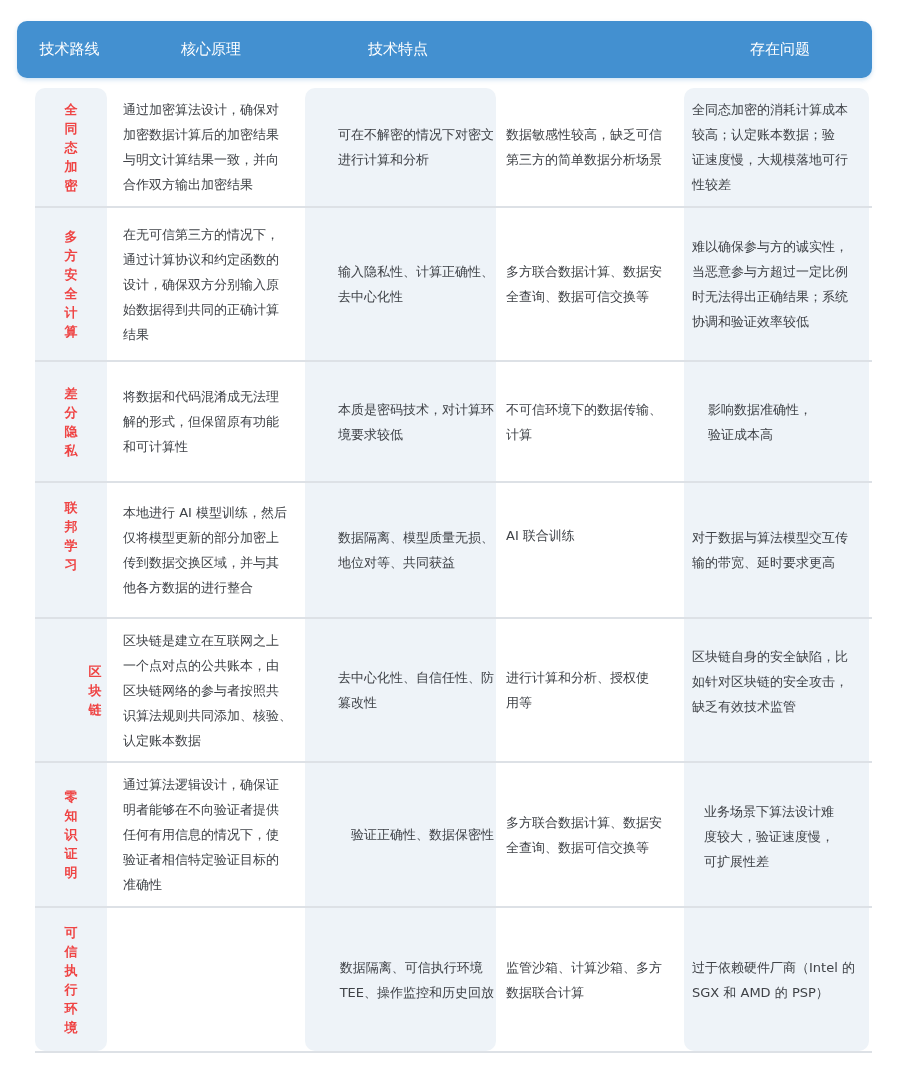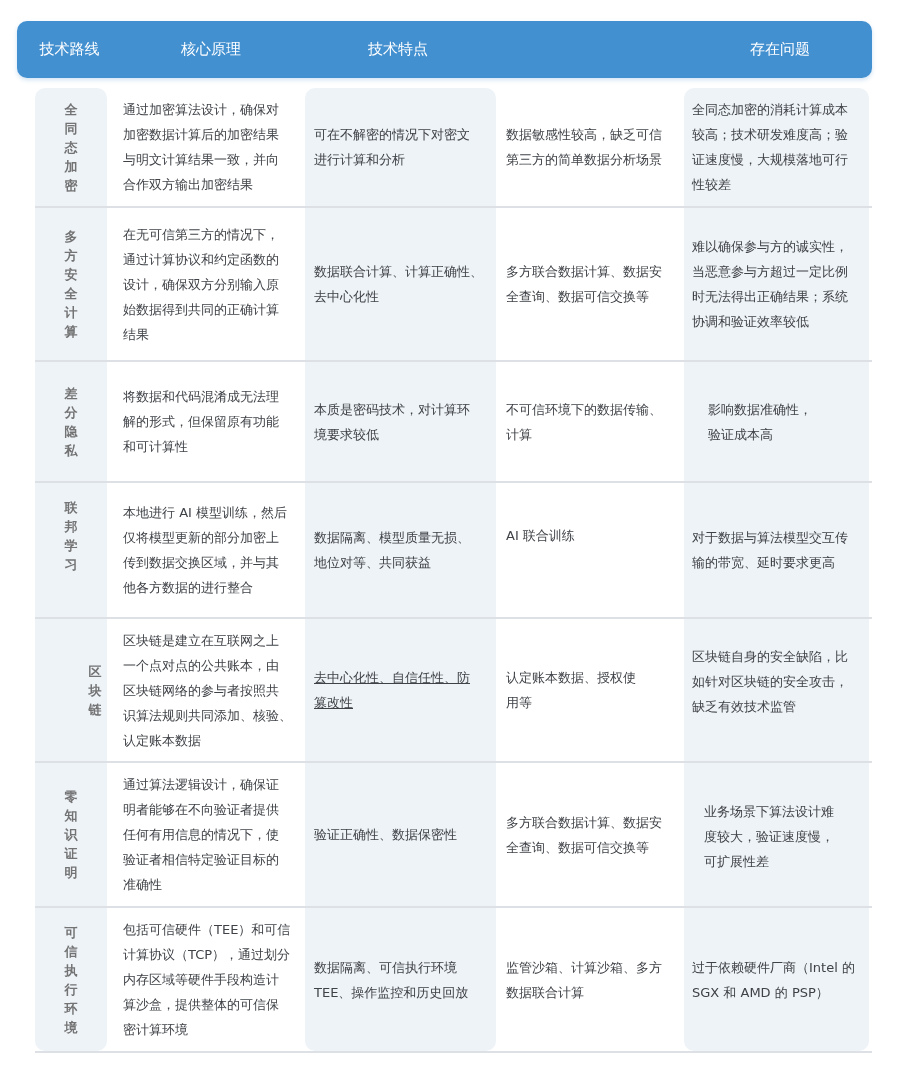--- a/index.html
+++ b/index.html
@@ -22,25 +22,25 @@
   .row {
     position: absolute; left: 0; width: 837px; border-bottom: 2px solid #dde1e6;
   }
   .cell {
     position: absolute; top: 0; display: flex; align-items: center;
     font-size: 13px; line-height: 25px; color: #3f4247;
   }
   .cell .txt { white-space: pre-line; }
   .c0 { left: 0; width: 72px; justify-content: center; }
   .c0 .txt {
-    font-weight: bold; font-size: 13px; line-height: 19px; color: #737373;
+    font-weight: bold; font-size: 13px; line-height: 19px; color: #ef4444;
     width: 14px; word-break: break-all; text-align: center;
   }
   .c1 { left: 88px; width: 182px; }
-  .c2 { left: 279px; width: 180px; }
+  .c2 { left: 279px; width: 180px; justify-content: flex-end; }
   .c3 { left: 471px; width: 178px; }
   .c4 { left: 657px; width: 172px; }
   .c4.indent .txt { padding-left: 16px; }
   .c4.indent2 .txt { padding-left: 12px; }
 </style>
 </head>
 <body>
 
 <div class="header">
   <div class="hcell" style="left:0;width:105px;">技术路线</div>
@@ -68,39 +68,39 @@
     <div class="cell c2" style="height:118px;">
         <span class="txt">可在不解密的情况下对密文
 进行计算和分析</span>
       </div>
     <div class="cell c3" style="height:118px;">
         <span class="txt">数据敏感性较高，缺乏可信
 第三方的简单数据分析场景</span>
       </div>
     <div class="cell c4" style="height:118px;">
         <span class="txt">全同态加密的消耗计算成本
-较高；技术研发难度高；验
+较高；认定账本数据；验
 证速度慢，大规模落地可行
 性较差</span>
       </div>
   </div>
 
   <div class="row" style="top:120px;height:152px;">
     <div class="cell c0" style="height:152px;">
         <span class="txt">多方安全计算</span>
       </div>
     <div class="cell c1" style="height:152px;">
         <span class="txt">在无可信第三方的情况下，
 通过计算协议和约定函数的
 设计，确保双方分别输入原
 始数据得到共同的正确计算
 结果</span>
       </div>
     <div class="cell c2" style="height:152px;">
-        <span class="txt">数据联合计算、计算正确性、
+        <span class="txt">输入隐私性、计算正确性、
 去中心化性</span>
       </div>
     <div class="cell c3" style="height:152px;">
         <span class="txt">多方联合数据计算、数据安
 全查询、数据可信交换等</span>
       </div>
     <div class="cell c4" style="height:152px;">
         <span class="txt">难以确保参与方的诚实性，
 当恶意参与方超过一定比例
 时无法得出正确结果；系统
@@ -158,26 +158,26 @@
     <div class="cell c0" style="height:142px;padding-left:24px;">
         <span class="txt">区块链</span>
       </div>
     <div class="cell c1" style="height:142px;">
         <span class="txt">区块链是建立在互联网之上
 一个点对点的公共账本，由
 区块链网络的参与者按照共
 识算法规则共同添加、核验、
 认定账本数据</span>
       </div>
-    <div class="cell c2" style="height:142px;text-decoration:underline;">
+    <div class="cell c2" style="height:142px;">
         <span class="txt">去中心化性、自信任性、防
 篡改性</span>
       </div>
     <div class="cell c3" style="height:142px;">
-        <span class="txt">认定账本数据、授权使
+        <span class="txt">进行计算和分析、授权使
 用等</span>
       </div>
     <div class="cell c4" style="height:124px;">
         <span class="txt">区块链自身的安全缺陷，比
 如针对区块链的安全攻击，
 缺乏有效技术监管</span>
       </div>
   </div>
 
   <div class="row" style="top:675px;height:143px;">
@@ -202,27 +202,20 @@
         <span class="txt">业务场景下算法设计难
 度较大，验证速度慢，
 可扩展性差</span>
       </div>
   </div>
 
   <div class="row" style="top:820px;height:143px;">
     <div class="cell c0" style="height:143px;">
         <span class="txt">可信执行环境</span>
       </div>
-    <div class="cell c1" style="height:143px;">
-        <span class="txt">包括可信硬件（TEE）和可信
-计算协议（TCP），通过划分
-内存区域等硬件手段构造计
-算沙盒，提供整体的可信保
-密计算环境</span>
-      </div>
     <div class="cell c2" style="height:143px;">
         <span class="txt">数据隔离、可信执行环境
 TEE、操作监控和历史回放</span>
       </div>
     <div class="cell c3" style="height:143px;">
         <span class="txt">监管沙箱、计算沙箱、多方
 数据联合计算</span>
       </div>
     <div class="cell c4" style="height:143px;">
         <span class="txt">过于依赖硬件厂商（Intel 的

